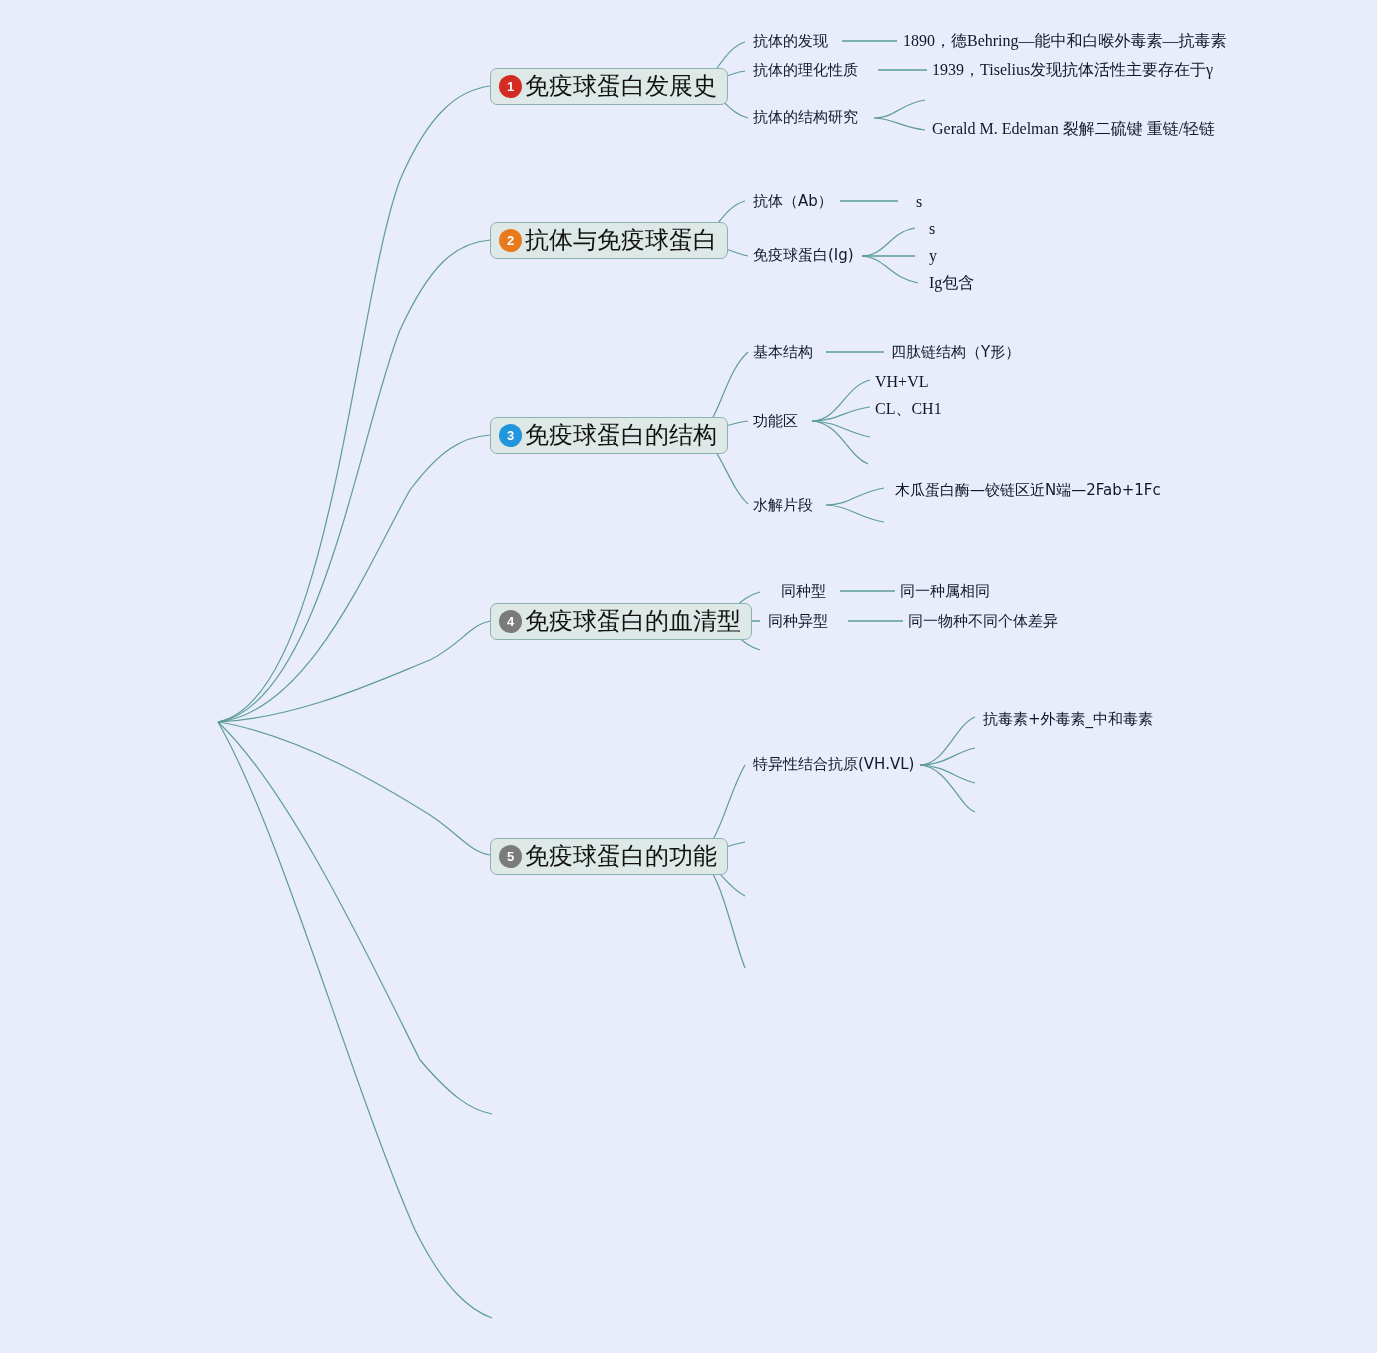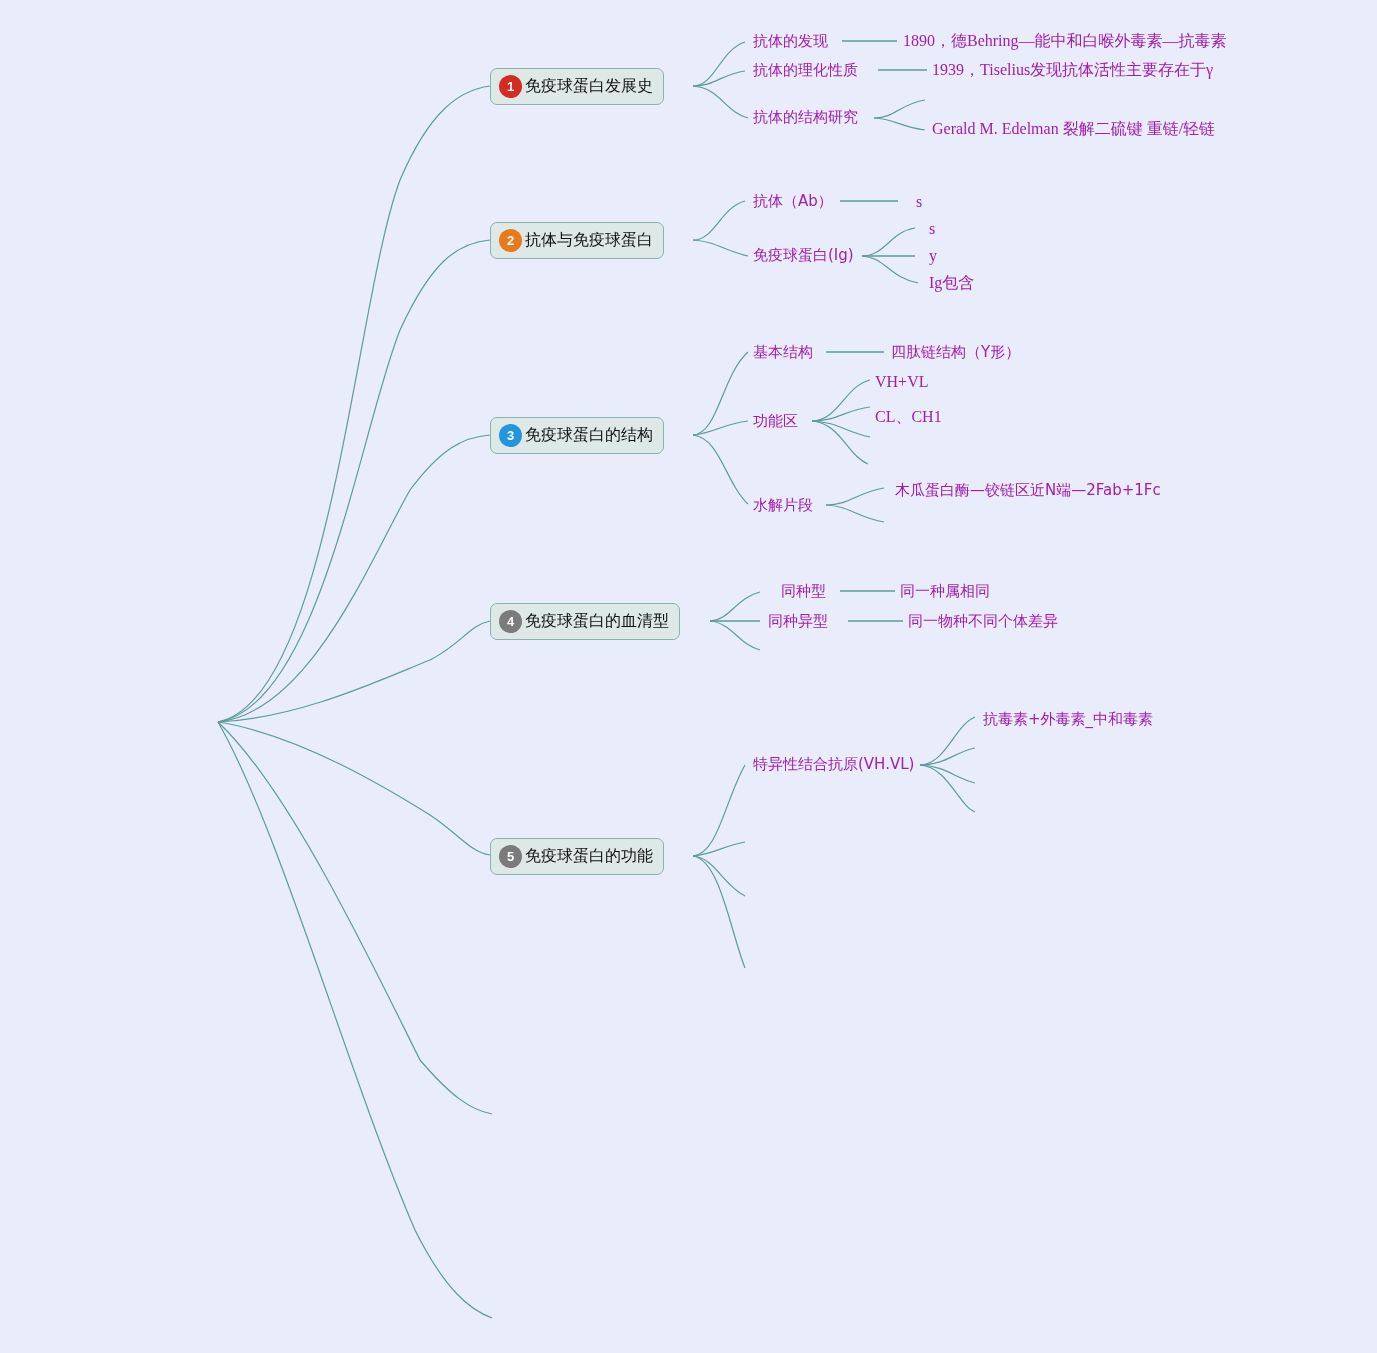--- a/index.html
+++ b/index.html
@@ -71,30 +71,30 @@
     font-size: 13px;
     font-weight: bold;
     display: inline-flex;
     align-items: center;
     justify-content: center;
     margin-right: 3px;
     flex: none;
     font-family: "Liberation Sans", sans-serif;
   }
   .l1-label {
-    font-size: 16px;
+    font-size: 24px;
     color: #111111;
     line-height: 1;
     font-family: "DejaVu Sans", "Liberation Sans", sans-serif;
   }
 
   
   .txt-node {
     font-size: 15px;
-    color: #a21caf;
+    color: #0f172a;
     line-height: 1.2;
     font-family: "DejaVu Sans", "Liberation Sans", sans-serif;
   }
   .txt-node.serif {
     font-family: Liberation Serif, serif;
     font-size: 16px;
   }
 </style>
 </head>
 <body>
@@ -197,21 +197,21 @@
 
   <div class="node l1-node" style="left:490px; top:417px;">
     <span class="badge" style="background:#2196dd;">3</span>
     <span class="l1-label">免疫球蛋白的结构</span>
   </div>
   <div class="node txt-node" style="left:753px; top:343px;">基本结构</div>
   <div class="node txt-node" style="left:753px; top:412px;">功能区</div>
   <div class="node txt-node" style="left:753px; top:496px;">水解片段</div>
   <div class="node txt-node" style="left:891px; top:343px;">四肽链结构（Y形）</div>
   <div class="node txt-node serif" style="left:875px; top:372px;">VH+VL</div>
-  <div class="node txt-node serif" style="left:875px; top:399px;margin-top:8px;">CL、CH1</div>
+  <div class="node txt-node serif" style="left:875px; top:399px;">CL、CH1</div>
   <div class="node txt-node" style="left:895px; top:481px;">木瓜蛋白酶—铰链区近N端—2Fab+1Fc</div>
 
   <div class="node l1-node" style="left:490px; top:603px;">
     <span class="badge" style="background:#7b7b7b;">4</span>
     <span class="l1-label">免疫球蛋白的血清型</span>
   </div>
   <div class="node txt-node" style="left:768px; top:582px;margin-left:13px;">同种型</div>
   <div class="node txt-node" style="left:768px; top:612px;">同种异型</div>
   <div class="node txt-node" style="left:900px; top:582px;">同一种属相同</div>
   <div class="node txt-node" style="left:908px; top:612px;">同一物种不同个体差异</div>

